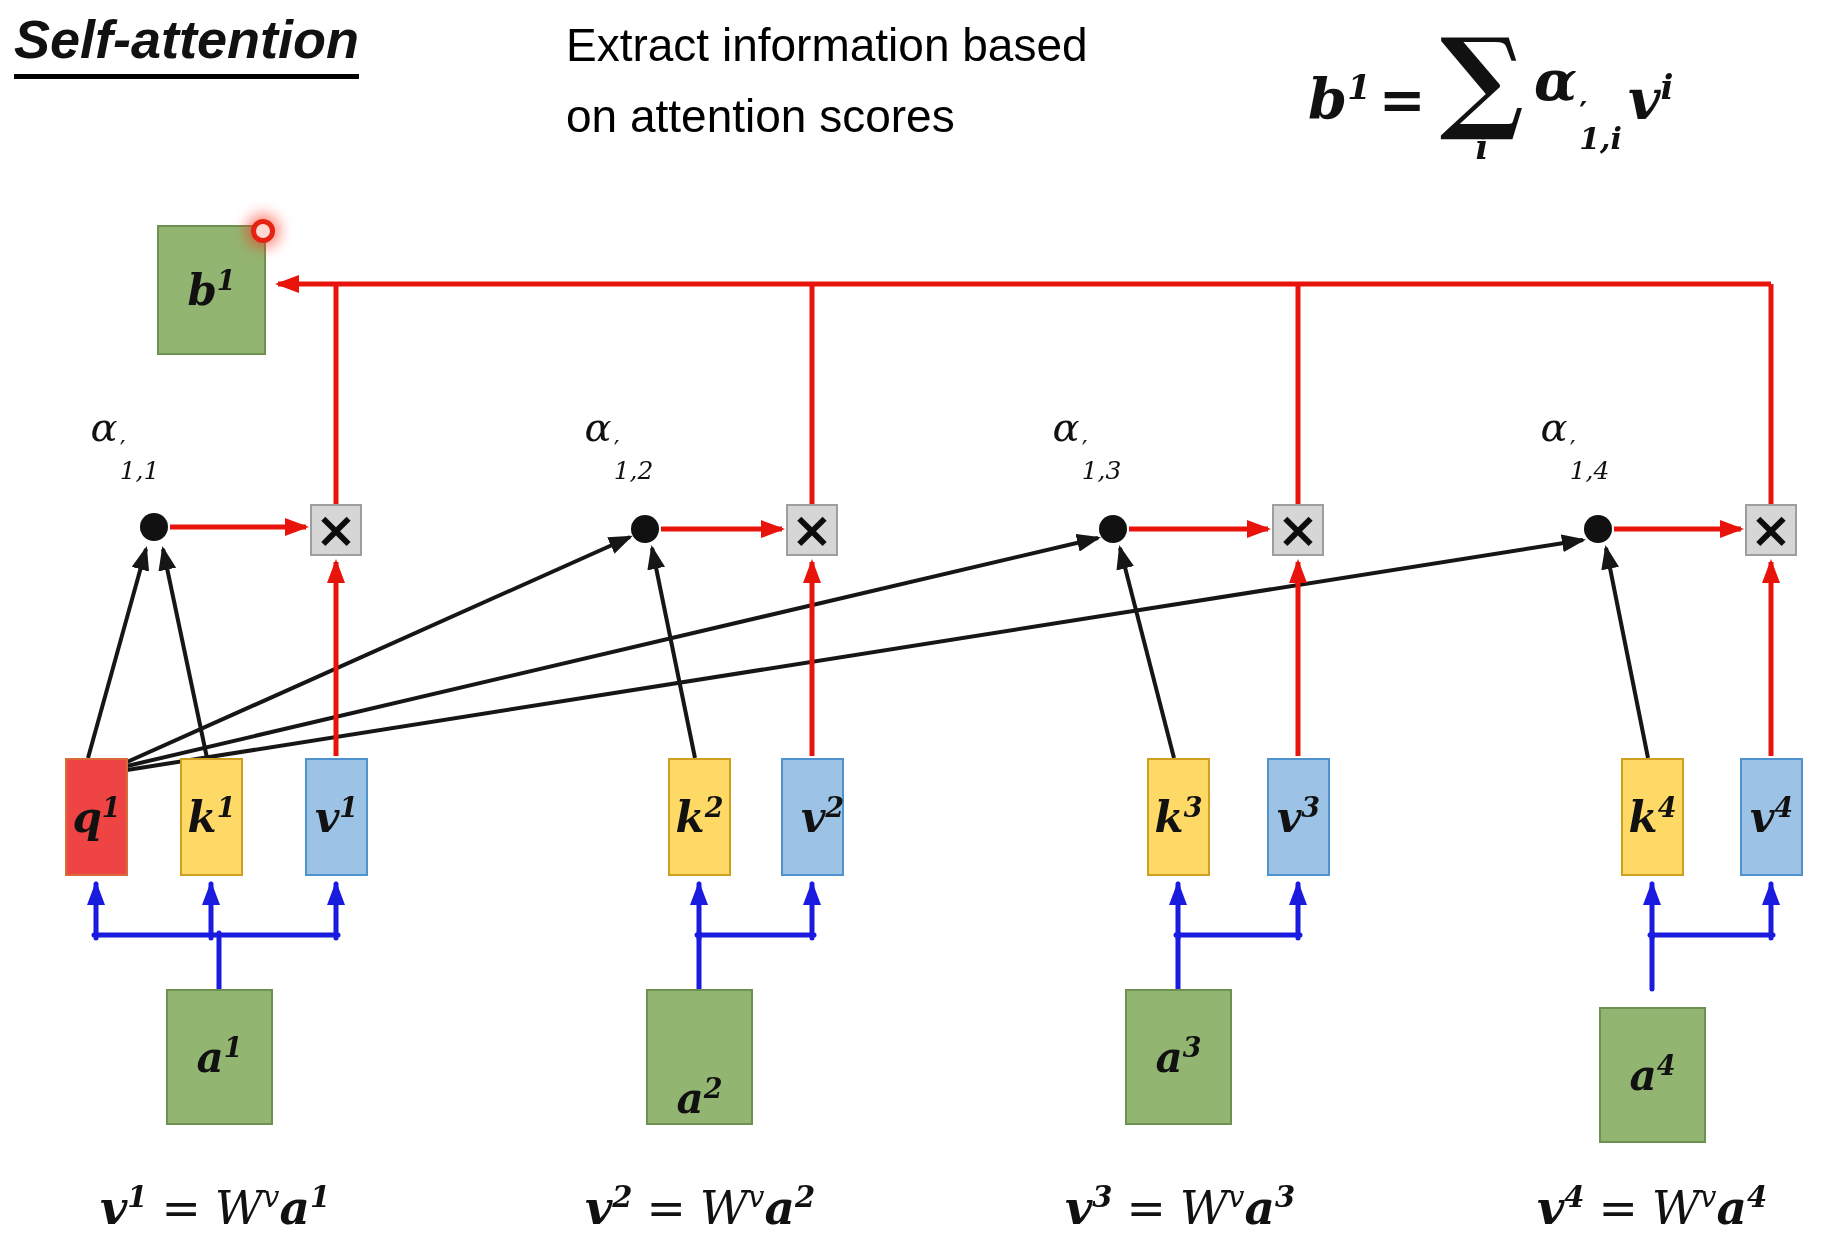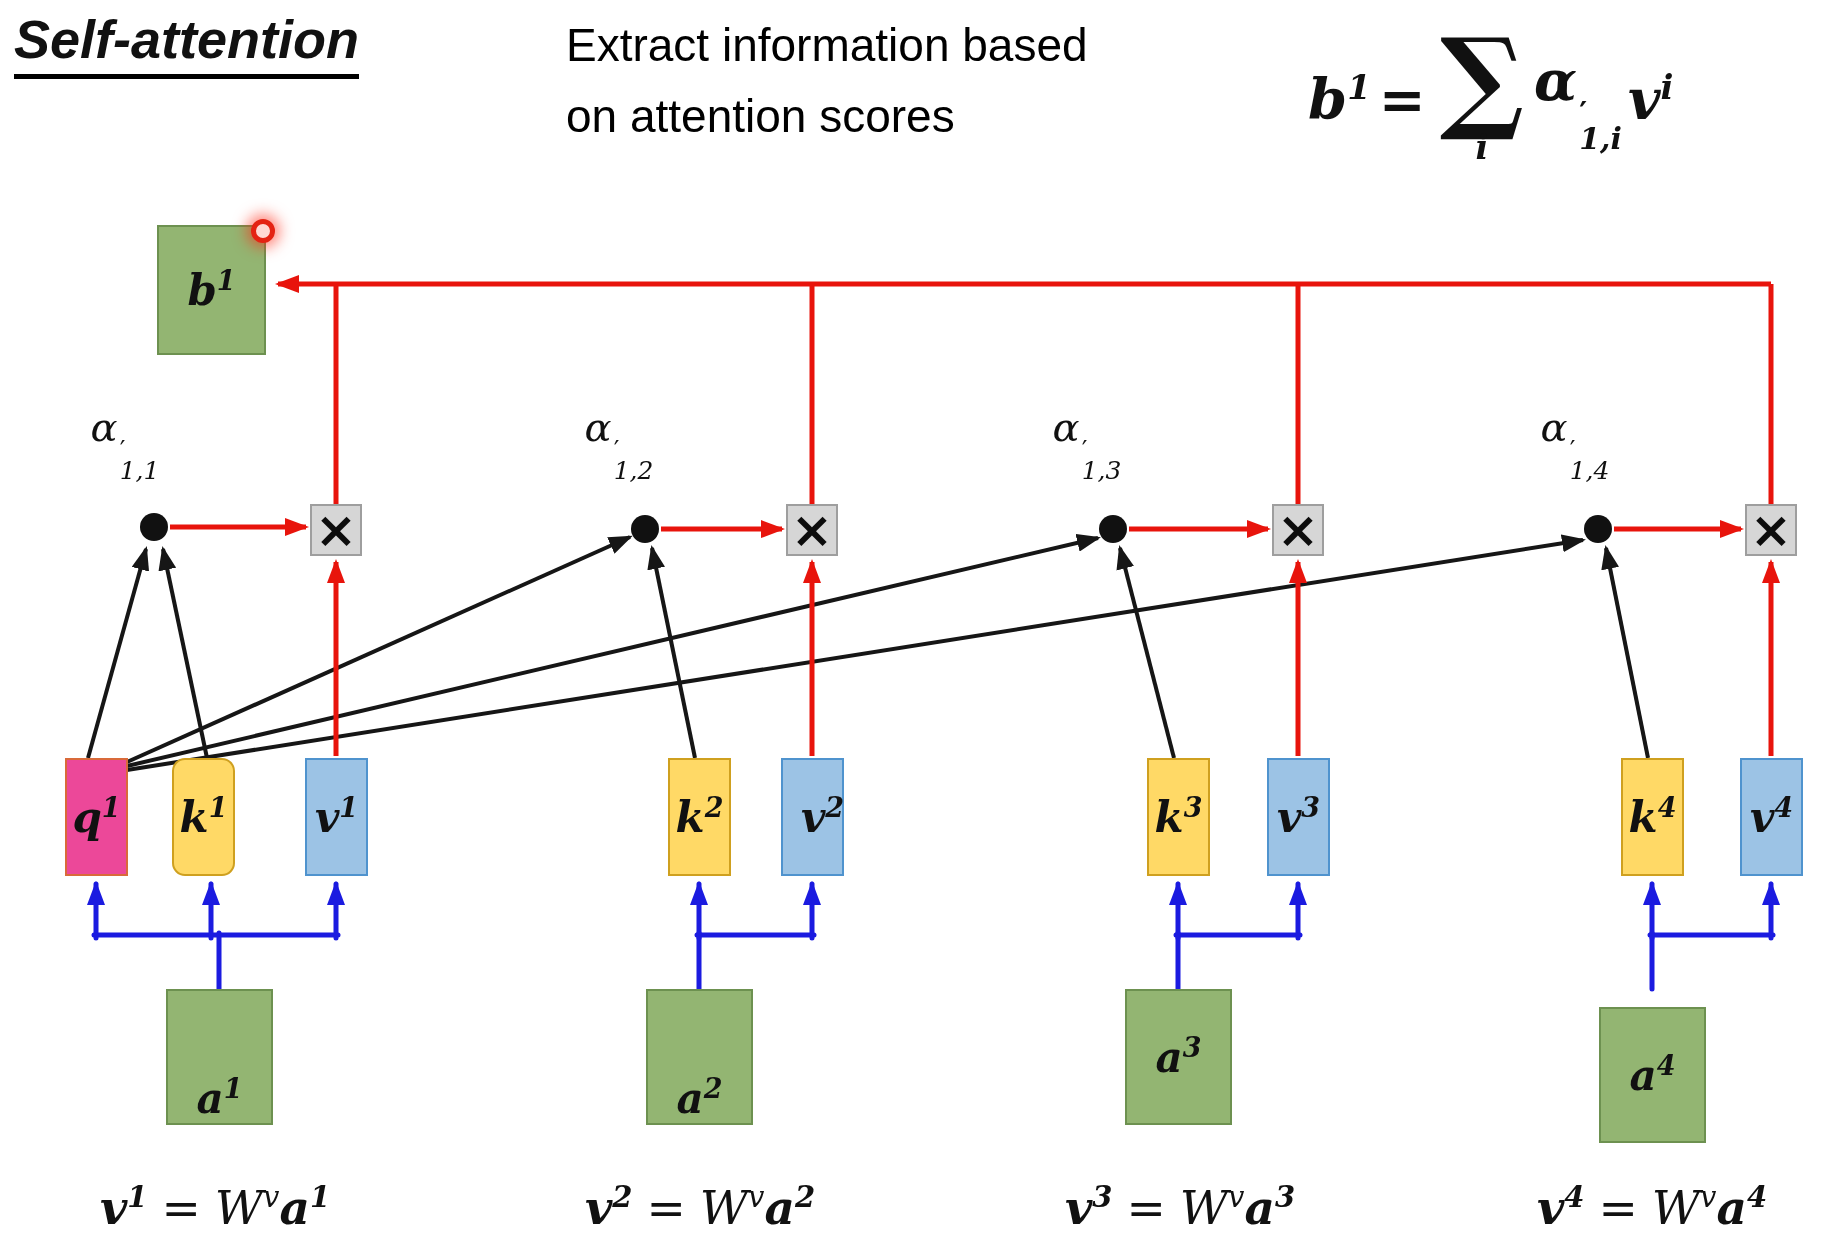--- a/index.html
+++ b/index.html
@@ -45,32 +45,32 @@
   #alpha4 { left:1578px; top:404px; }
 
   
   .box {
     position:absolute; box-sizing:border-box;
     display:flex; align-items:center; justify-content:center;
     font-family:"DejaVu Serif", serif; font-style:italic; font-weight:bold; font-size:42px;
   }
   .box sup { font-size:27px; }
   .green  { background:#93b572; border:2px solid #6d9150; }
-  .orange { background:#ec4899; border:2px solid #d96a3a; }
+  .orange { background:#ef4444; border:2px solid #d96a3a; }
   .yellow { background:#ffd966; border:2px solid #cfa01f; }
   .blue   { background:#9cc3e5; border:2px solid #4f93ce; }
   .small-box { width:63px;  height:118px; top:758px; }
   .a-box     { width:107px; height:136px; top:989px; }
   .b-box     { width:109px; height:130px; left:157px; top:225px; }
 
-  #q1 { left:65px; }  #k1 { left:172px;border-radius:13px; } #v1 { left:305px; }
+  #q1 { left:65px; }  #k1 { left:180px; } #v1 { left:305px; }
   #k2 { left:668px; } #v2 { left:781px;padding-left:20px; }
   #k3 { left:1147px; } #v3 { left:1267px; }
   #k4 { left:1621px; } #v4 { left:1740px; }
-  #a1 { left:166px;align-items:flex-end; } #a2 { left:646px;align-items:flex-end; } #a3 { left:1125px; } #a4 { left:1599px;margin-top:18px; }
+  #a1 { left:166px; } #a2 { left:646px;align-items:flex-end; } #a3 { left:1125px; } #a4 { left:1599px;margin-top:18px; }
 
   .x-box {
     position:absolute; top:504px; width:52px; height:52px; box-sizing:border-box;
     background:#d6d6d6; border:2px solid #9e9e9e;
     display:flex; align-items:center; justify-content:center;
     font-family:"DejaVu Sans", sans-serif; font-weight:bold; font-size:50px; color:#0c0c0c; line-height:1;
   }
   #x1 { left:310px; } #x2 { left:786px; } #x3 { left:1272px; } #x4 { left:1745px; }
 
   

